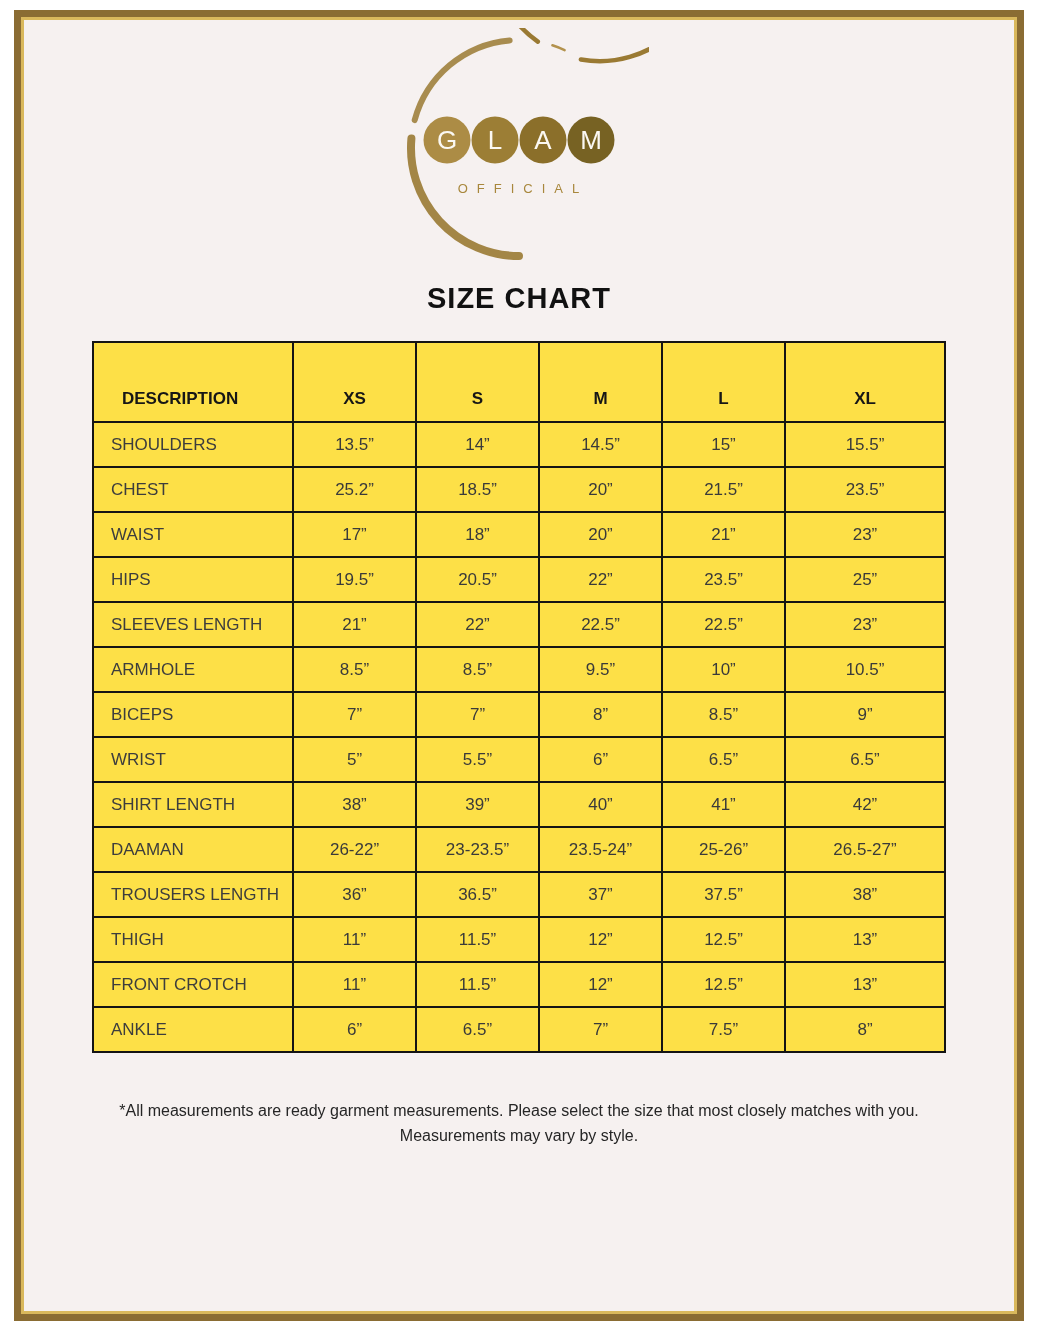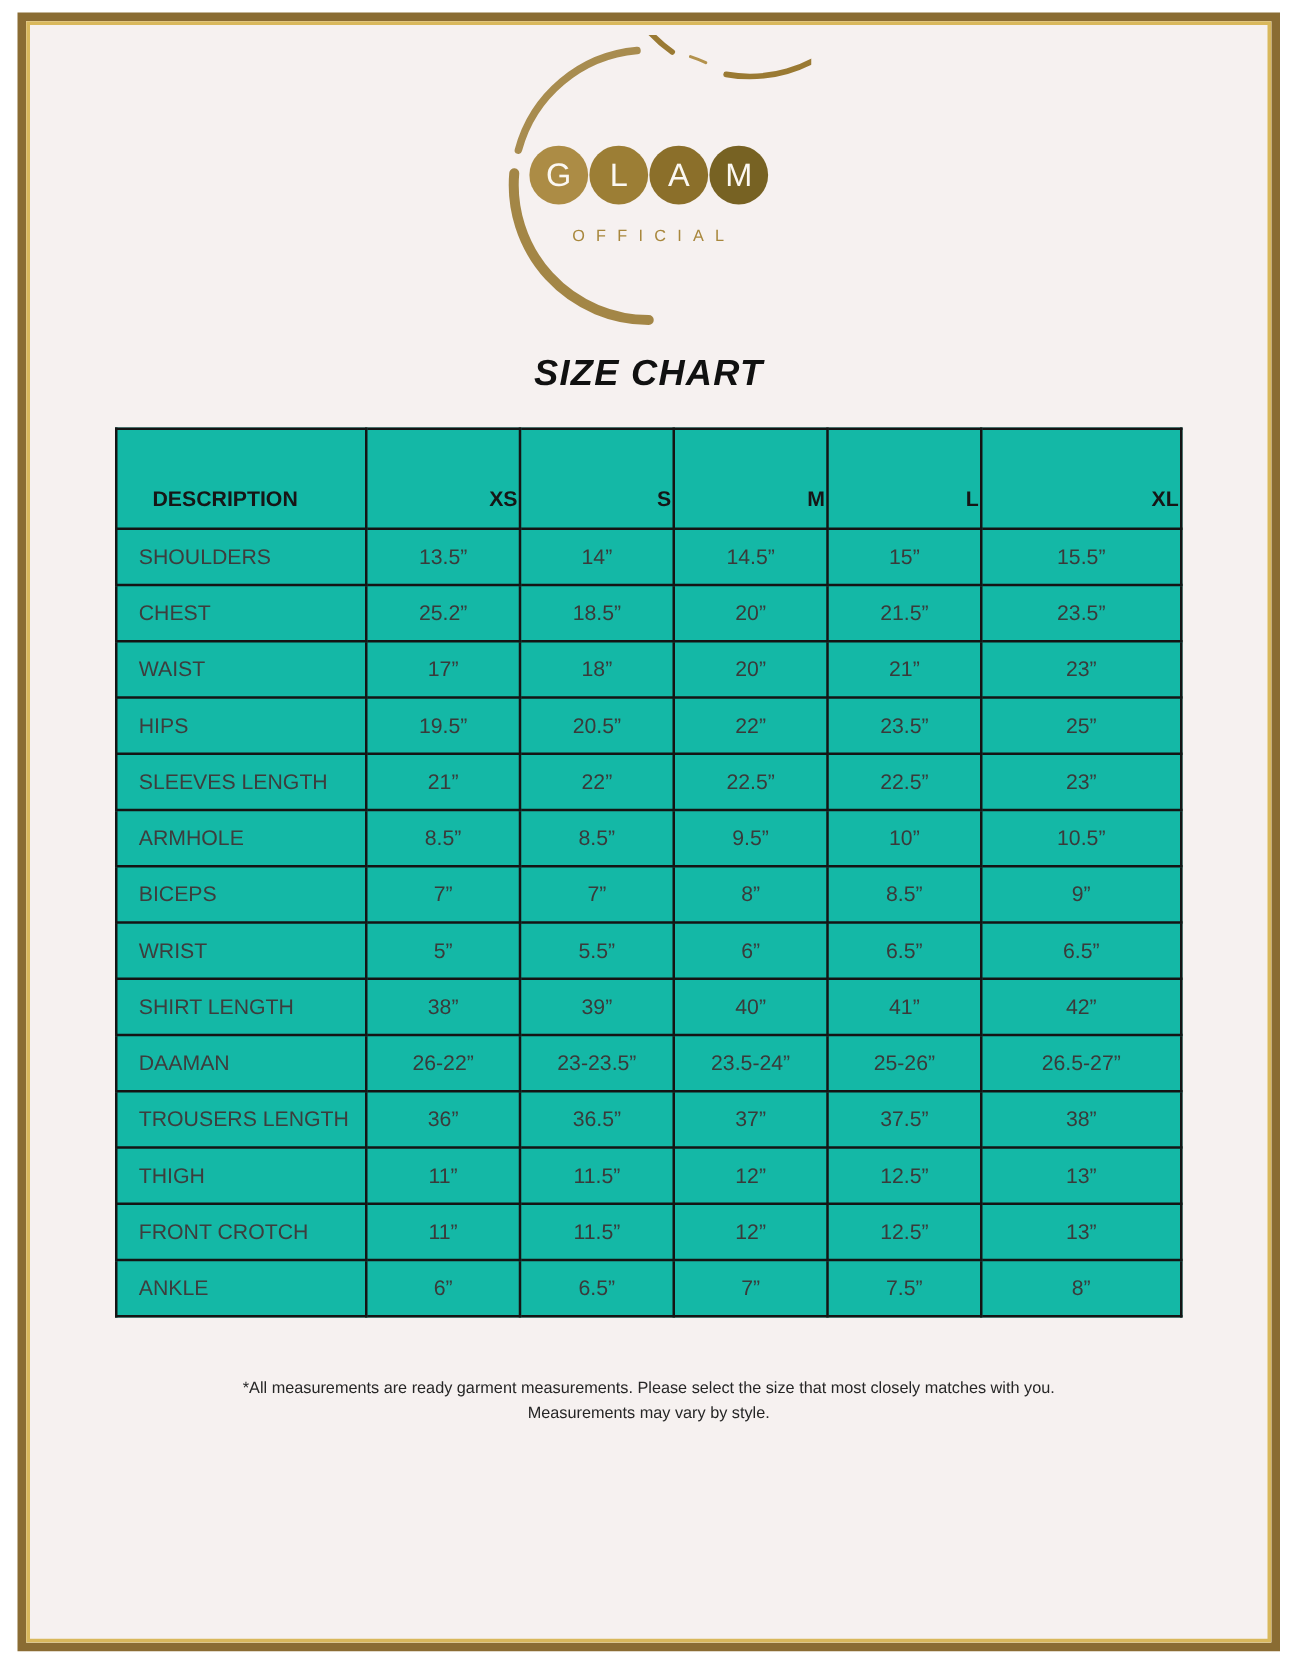--- a/index.html
+++ b/index.html
@@ -35,41 +35,40 @@
     width: 260px;
     margin: 8px auto 0 auto;
   }
   .page-title {
     text-align: center;
     font-size: 29px;
     font-weight: bold;
     letter-spacing: 1px;
     color: #111111;
     margin-top: -2px;
-    font-style: italic;
   }
   table.size-table {
     border-collapse: collapse;
     margin: 26px auto 0 auto;
     table-layout: fixed;
-    background: #14b8a6;
+    background: #fde047;
   }
   table.size-table th,
   table.size-table td {
     border: 2.5px solid #141414;
     font-size: 17px;
     box-sizing: border-box;
   }
   table.size-table th {
     height: 80px;
     vertical-align: bottom;
     padding-bottom: 12px;
     font-weight: bold;
     color: #161616;
-    text-align: right;
+    text-align: center;
   }
   table.size-table th.col-desc {
     text-align: left;
     padding-left: 28px;
     width: 200px;
   }
   table.size-table th.col-size { width: 123px; }
   table.size-table th.col-size-xl { width: 160px; }
   table.size-table td {
     height: 45px;
@@ -77,21 +76,21 @@
     color: #3a3a3a;
   }
   table.size-table td.row-label {
     text-align: left;
     padding-left: 17px;
     color: #3d3d3d;
   }
   .footnote {
     margin-top: 46px;
     text-align: center;
-    font-size: 13px;
+    font-size: 16px;
     line-height: 1.55;
     color: #262626;
   }
 </style>
 </head>
 <body>
 
 <div class="frame">
   <div class="frame-inner">
 

